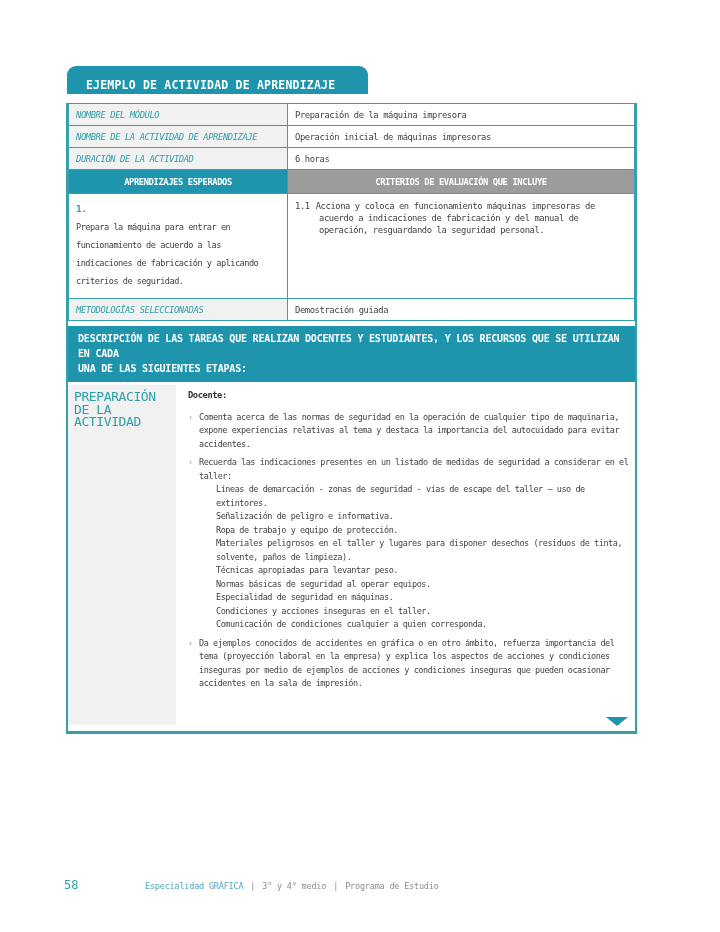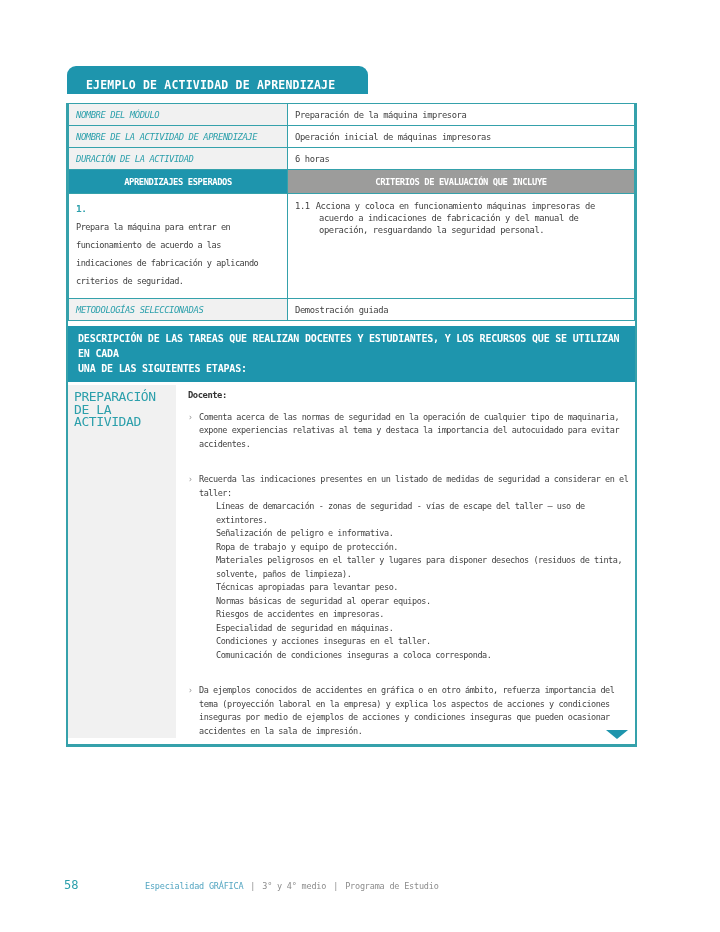--- a/index.html
+++ b/index.html
@@ -64,21 +64,21 @@
   .stage{display:flex;align-items:stretch;margin-top:3px;margin-bottom:6px;min-height:340px;}
   .stage-label{
     width:108px;flex:0 0 108px;background:var(--label-bg);
     color:var(--teal-label);font-size:13px;line-height:12.5px;letter-spacing:-0.4px;
     padding:6px 6px;
   }
   .stage-content{flex:1;padding:4px 6px 0 12px;color:var(--body-text);
     font-size:8.5px;line-height:13.5px;letter-spacing:-0.45px;}
   .role-heading{font-weight:bold;color:#333;margin-bottom:8px;font-size:8.8px;}
   .bullet{position:relative;padding-left:11px;}
-  .bullet + .bullet{margin-top:22px;}
+  .bullet + .bullet{margin-top:5px;}
   .bullet::before{content:"›";position:absolute;left:0;top:0;color:#8f8f8f;font-size:8px;}
   ul.sublist{list-style:none;margin:0 0 0 17px;}
   ul.sublist li{padding:0;}
 
   .triangle{
     position:absolute;right:7px;bottom:5px;width:0;height:0;
     border-left:11px solid transparent;border-right:11px solid transparent;
     border-top:9px solid var(--teal);
   }
 
@@ -152,24 +152,23 @@
 
         <div class="bullet">
           <span>Recuerda las indicaciones presentes en un listado de medidas de seguridad a considerar en el taller:</span>
           <ul class="sublist">
               <li>Líneas de demarcación - zonas de seguridad - vías de escape del taller – uso de extintores.</li>
               <li>Señalización de peligro e informativa.</li>
               <li>Ropa de trabajo y equipo de protección.</li>
               <li>Materiales peligrosos en el taller y lugares para disponer desechos (residuos de tinta, solvente, paños de limpieza).</li>
               <li>Técnicas apropiadas para levantar peso.</li>
               <li>Normas básicas de seguridad al operar equipos.</li>
-              <li>Riesgos de accidentes en impresoras.</li>
               <li>Especialidad de seguridad en máquinas.</li>
               <li>Condiciones y acciones inseguras en el taller.</li>
-              <li>Comunicación de condiciones inseguras a coloca corresponda.</li>
+              <li>Comunicación de condiciones cualquier a quien corresponda.</li>
             </ul>
         </div>
 
         <div class="bullet">Da ejemplos conocidos de accidentes en gráfica o en otro ámbito, refuerza importancia del tema (proyección laboral en la empresa) y explica los aspectos de acciones y condiciones inseguras por medio de ejemplos de acciones y condiciones inseguras que pueden ocasionar accidentes en la sala de impresión.</div>
       </div>
     </div>
 
     <div class="triangle"></div>
   </div>
 

